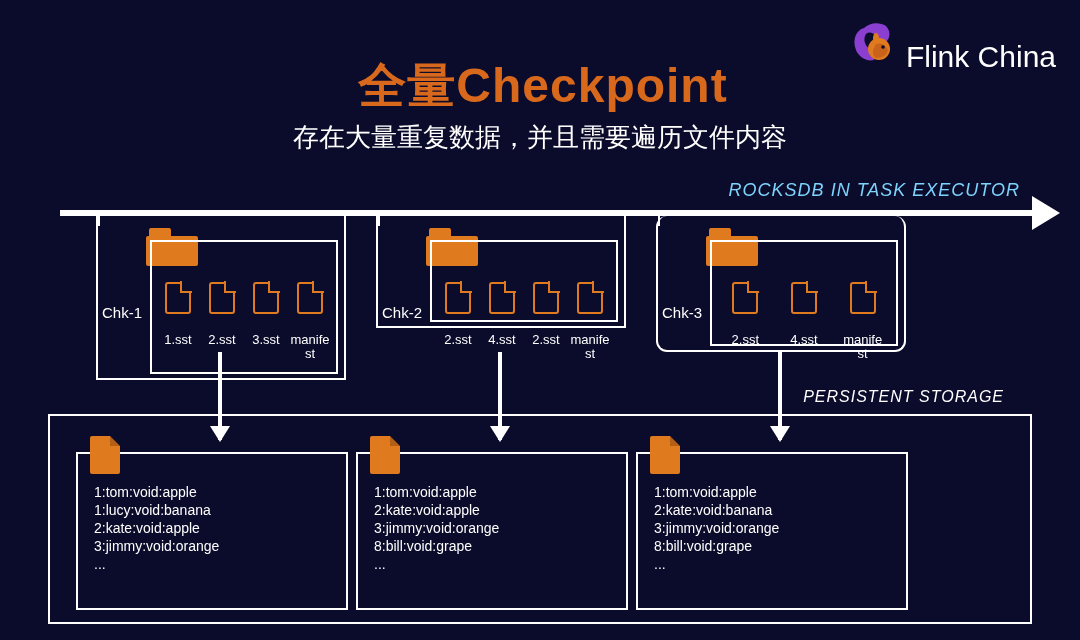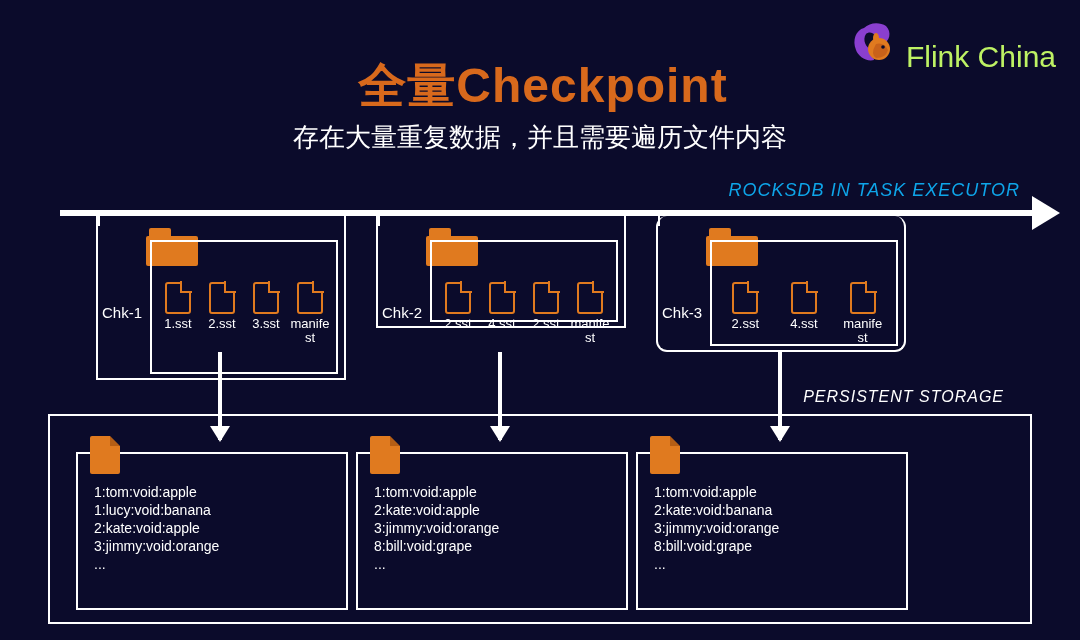--- a/index.html
+++ b/index.html
@@ -11,21 +11,21 @@
     font-family: "Microsoft YaHei", "PingFang SC", Arial, sans-serif;
     position: relative;
     overflow: hidden;
   }
   
   .logo {
     position: absolute;
     top: 14px; right: 24px;
     display: flex; align-items: center; gap: 10px;
   }
-  .logo-text { font-size: 30px; font-weight: 500; color:#bef264;margin-top:26px; }
+  .logo-text { font-size: 30px; font-weight: 500; color:#ffffff;margin-top:26px; }
   .squirrel {
     width: 48px; height: 48px;
   }
   
   .title {
     position:absolute;
     left:6px; right:0; top:54px;
     text-align:center;
     font-size: 48px;
     font-weight: 700;
@@ -37,21 +37,21 @@
     left:0; right:0; top:120px;
     text-align:center;
     font-size: 26px;
     color:#fff;
   }
   .rocks-label {
     position:absolute;
     right:60px; top:180px;
     font-size:18px;
     letter-spacing:1px;
-    color:#0ea5e9;
+    color:#7dd3fc;
     font-style:italic;
   }
   
   .timeline {
     position:absolute;
     left:60px; right:30px; top:210px;
     height:6px;
     background:#fff;
   }
   .arrowhead {
@@ -119,21 +119,21 @@
     content:"";
     position:absolute; right:-3px; top:-3px;
     width:10px; height:10px;
     background:#0b0b2b;
     border-bottom:2.5px solid #e07a1f;
     border-left:2.5px solid #e07a1f;
   }
   .file-label {
     font-size:13px; line-height:1.05;
     text-align:center;
-    margin-top:3px;
+    margin-top:19px;
     word-break:break-all;
     min-height:28px;
   }
   
   .pstore-label {
     position:absolute;
     right:76px; top:388px;
     font-size:16px;
     letter-spacing:1px;
     font-style:italic;

